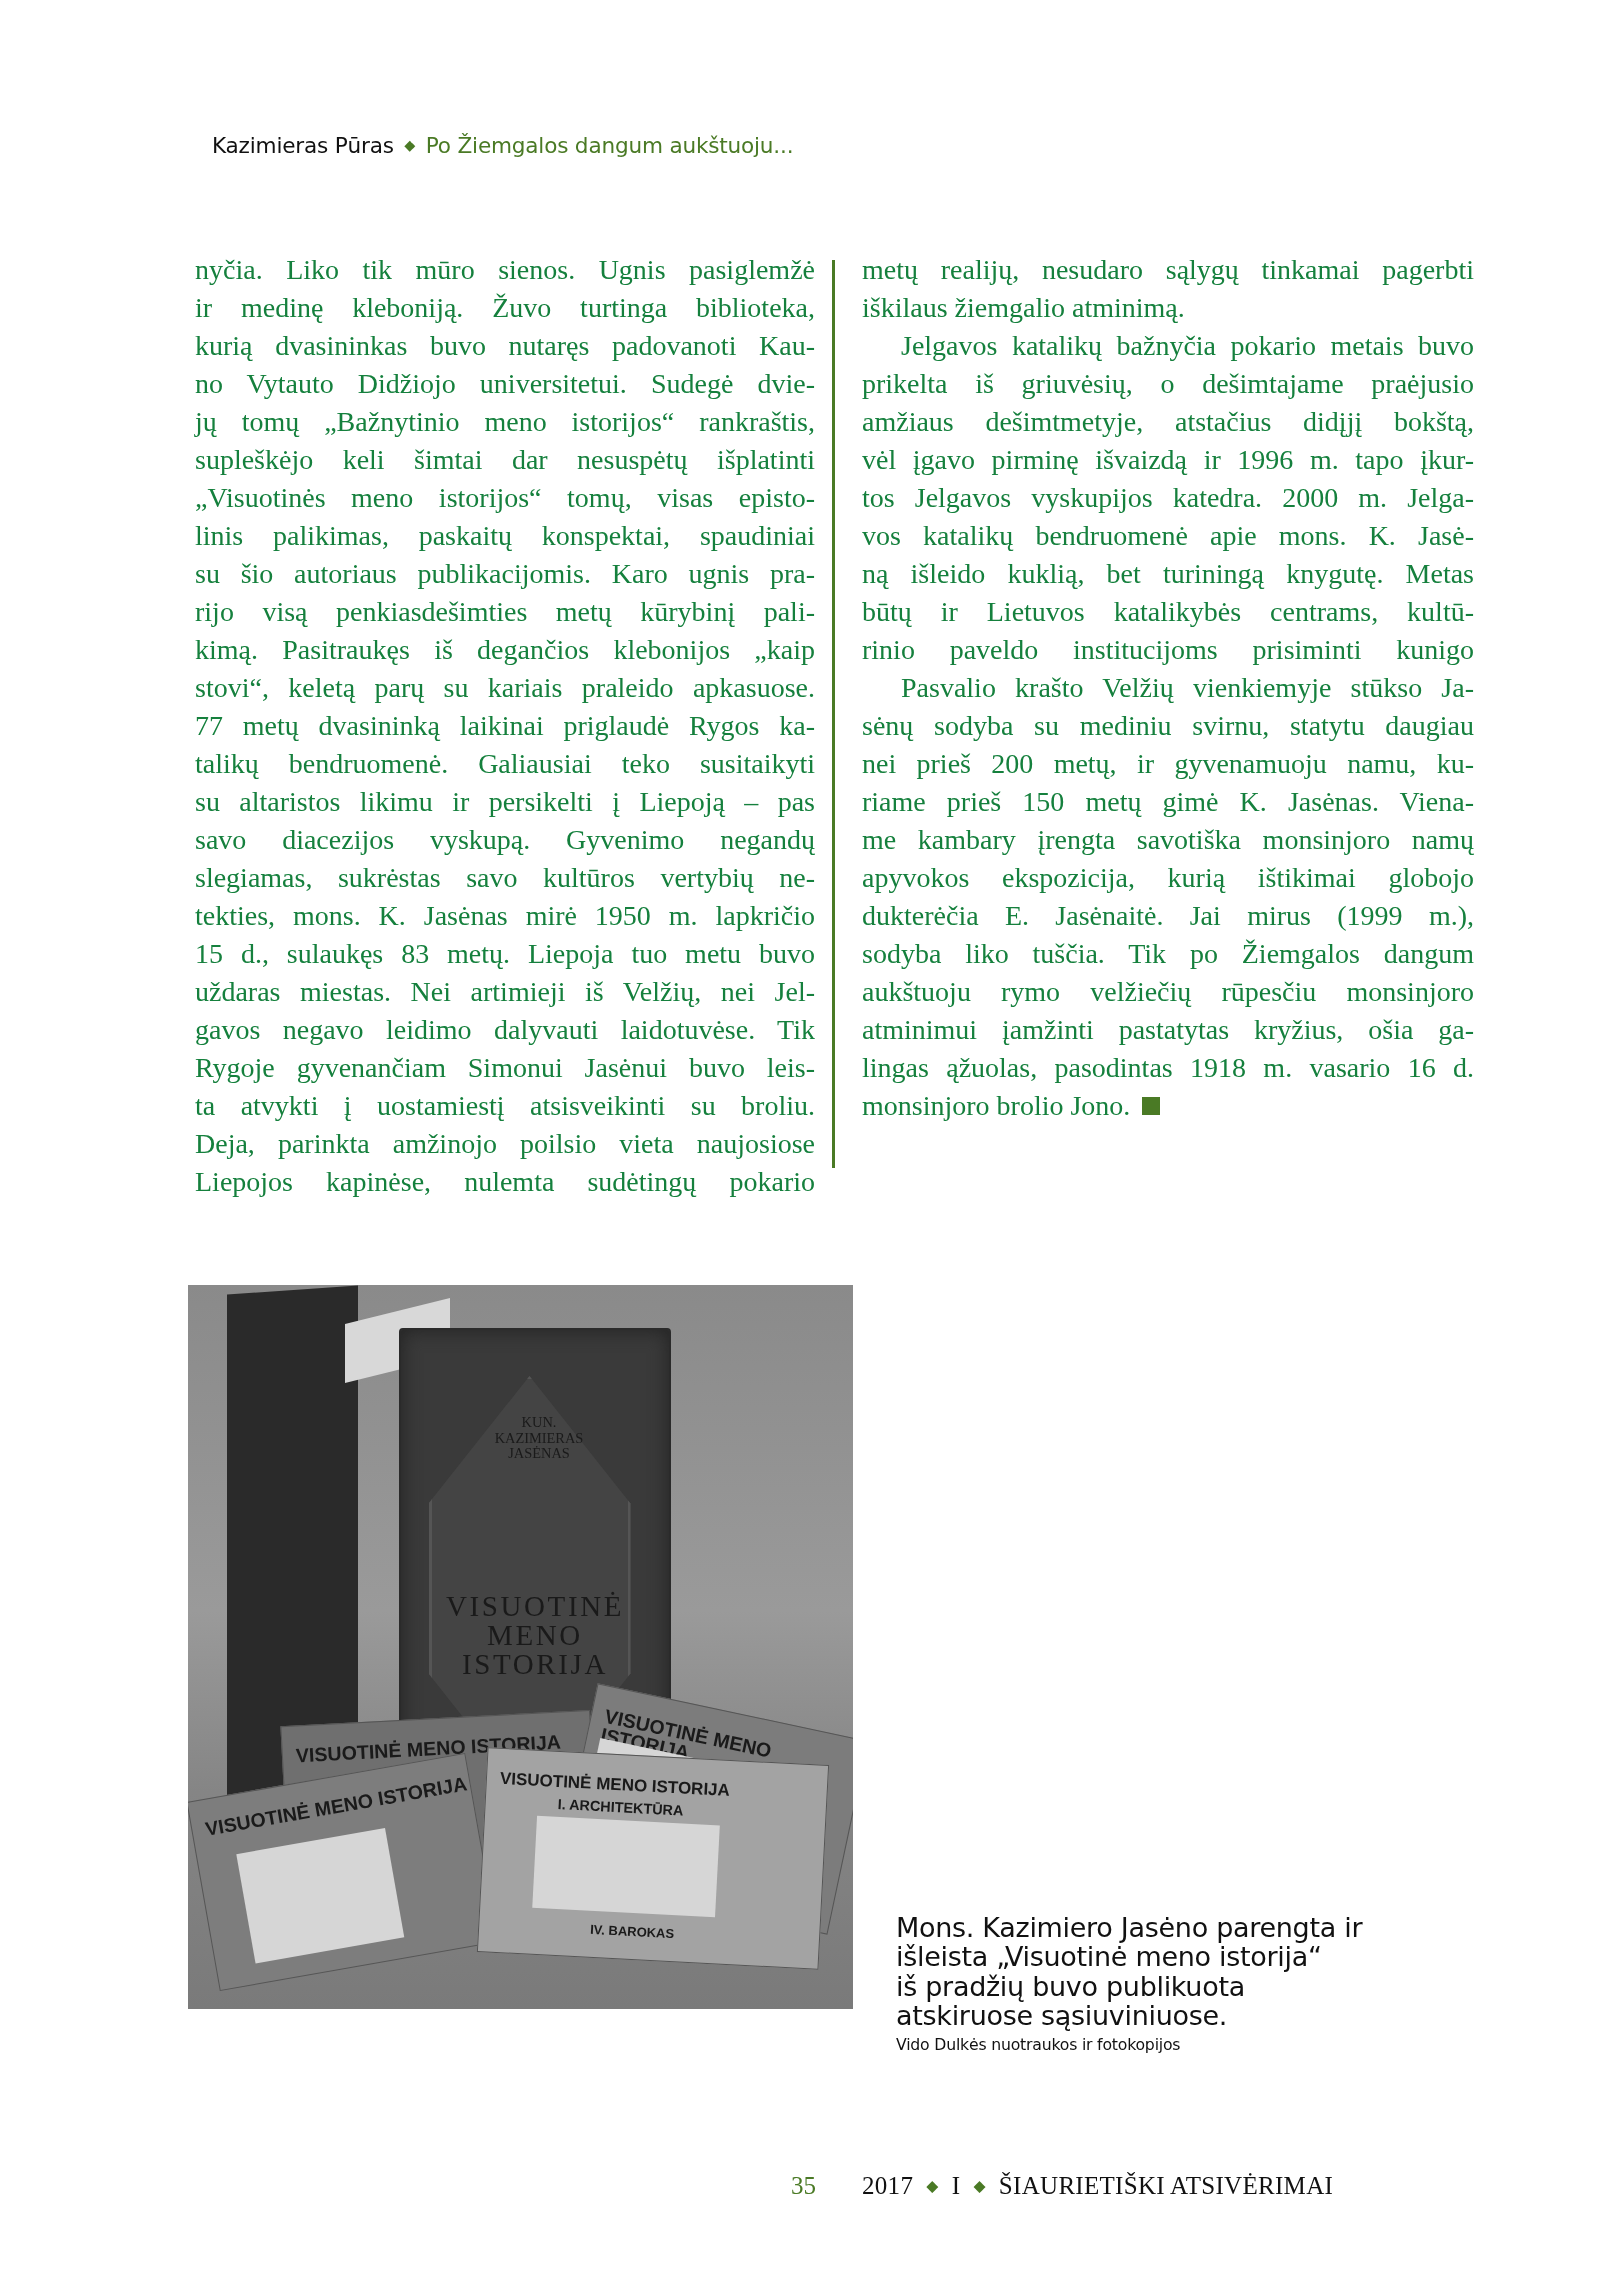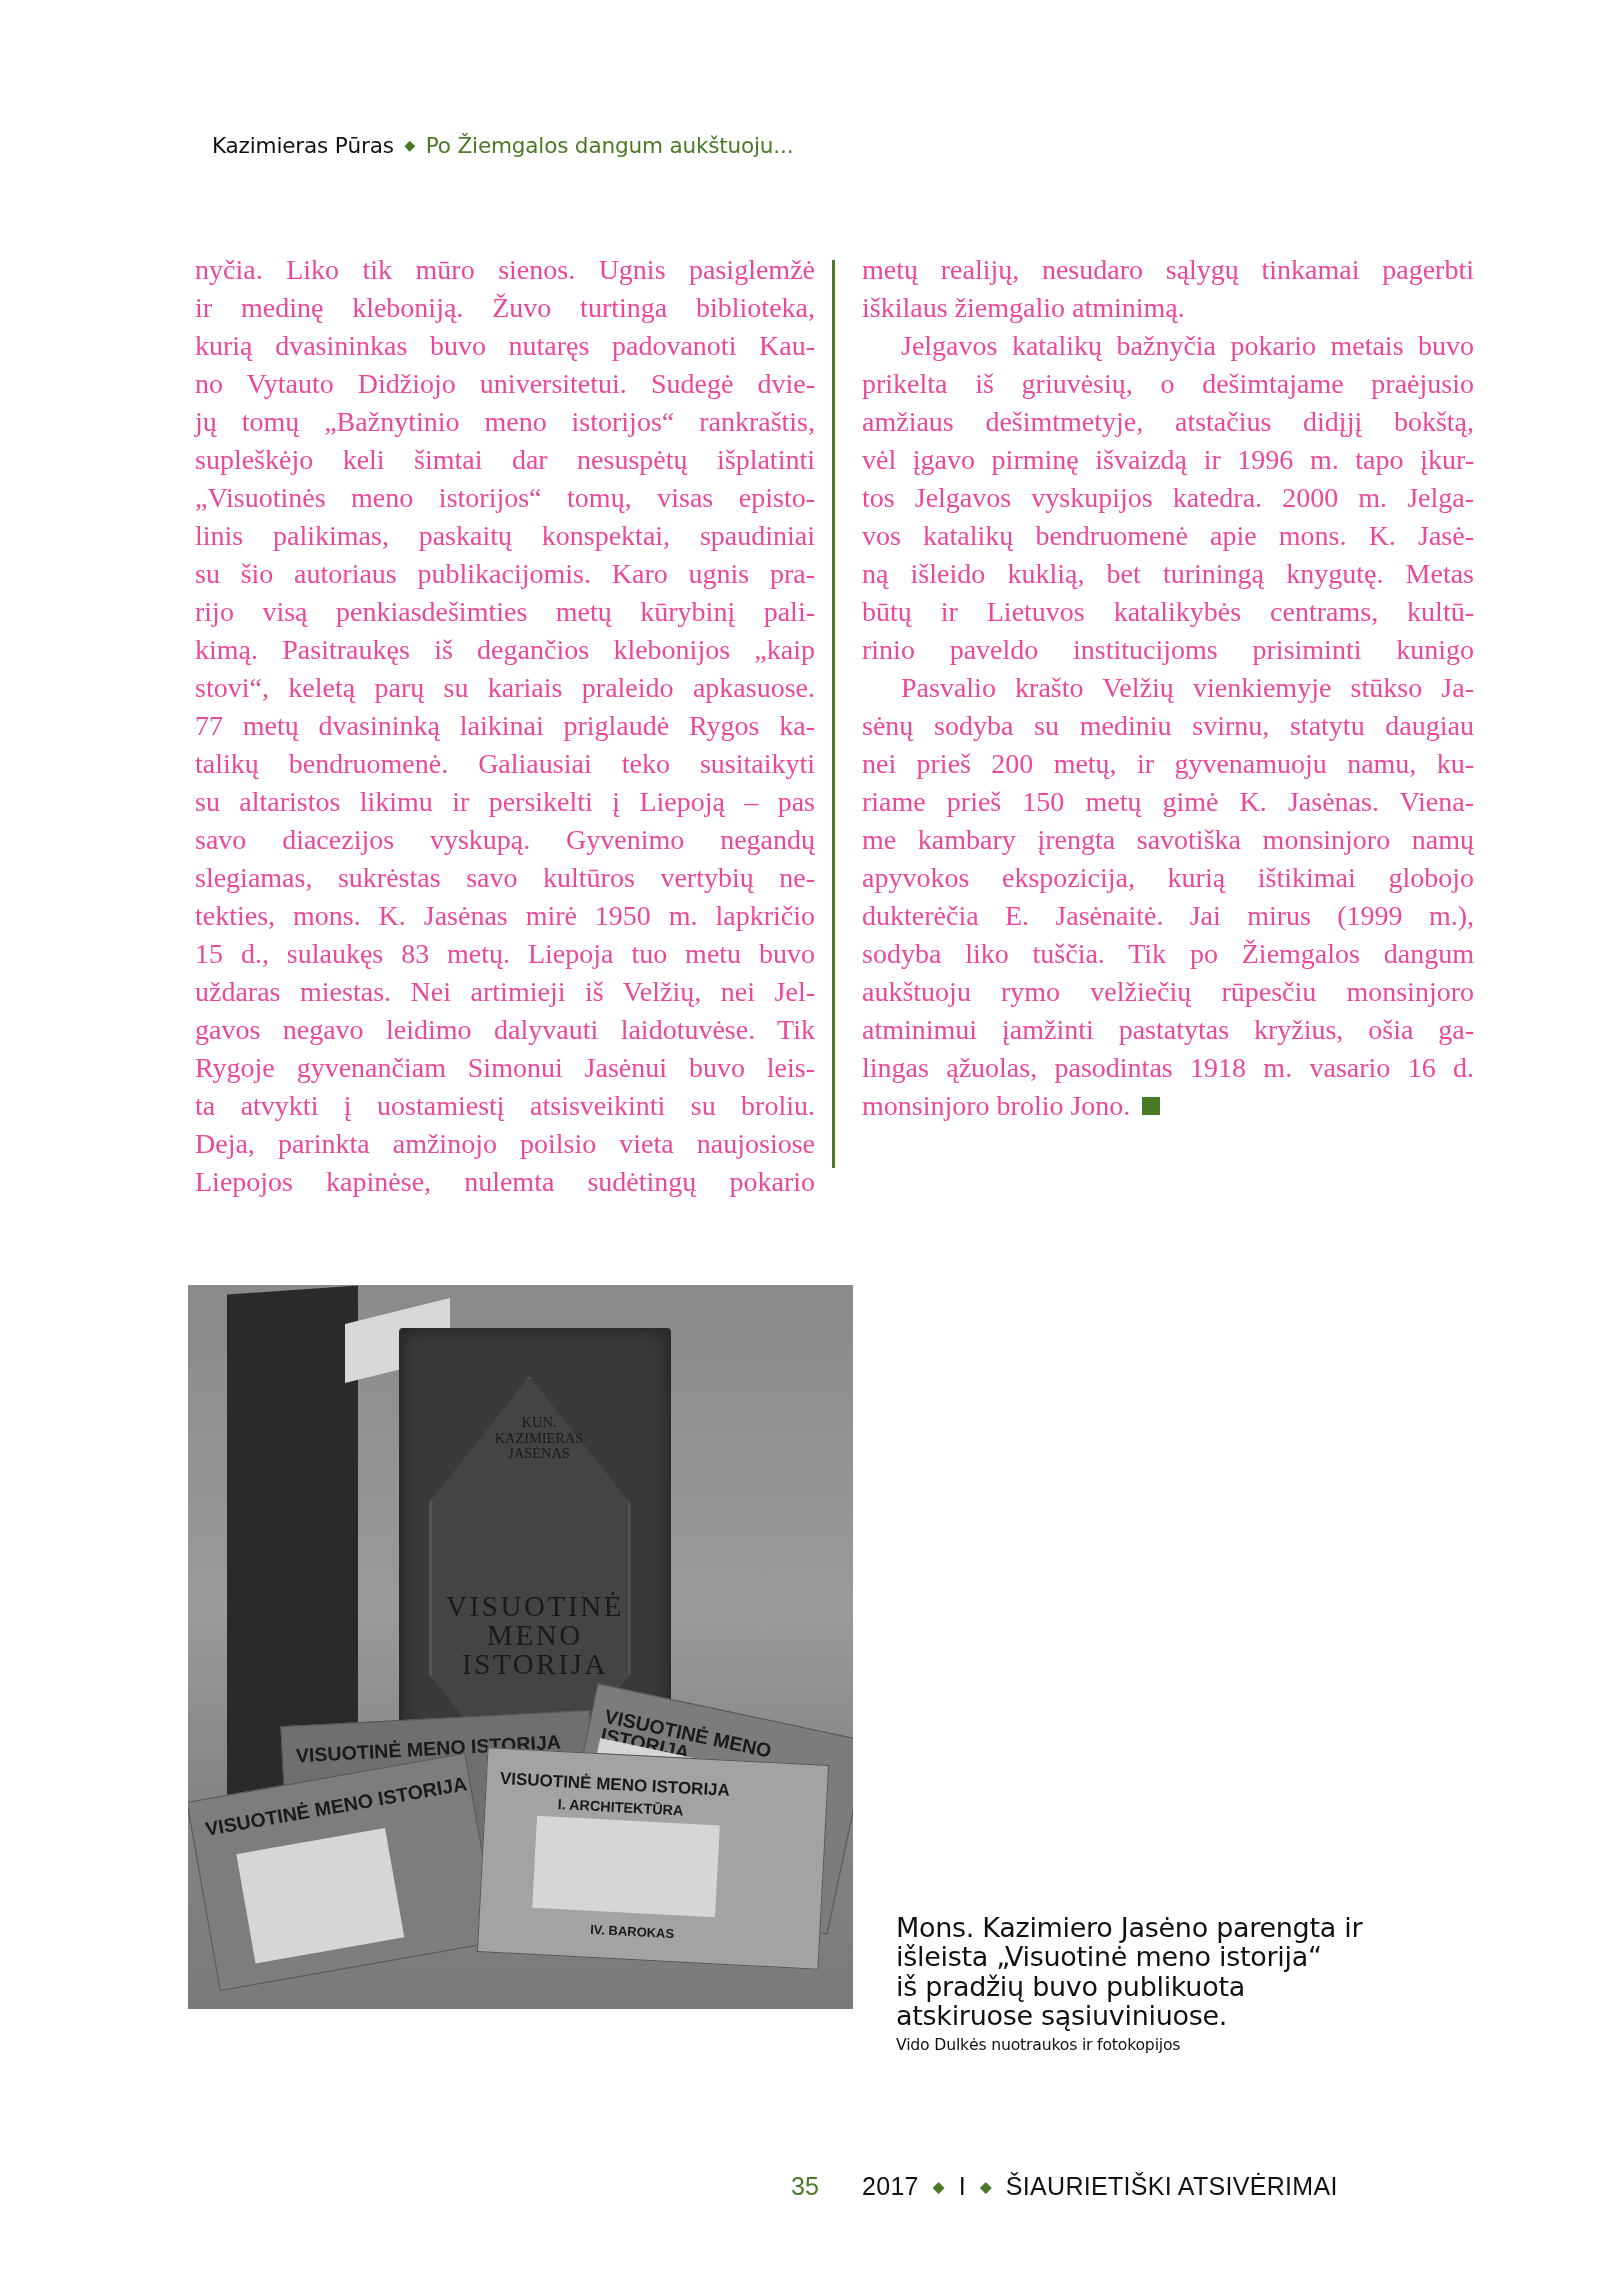--- a/index.html
+++ b/index.html
@@ -10,21 +10,21 @@
     font-family: "DejaVu Sans", sans-serif; font-size: 21.6px;
     letter-spacing: -0.2px; color: #111;
     white-space: nowrap;
   }
   .running-head .sep { color: #4a7a25; font-size: 14.4px; position: relative; top: -2.6px; margin: 0 3.9px; }
   .running-head .title { color: #4a7a25; }
 
   .col {
     position: absolute; top: 251px;
     font-family: "Liberation Serif", serif; font-size: 28px;
-    line-height: 38px; color: #ec4899;
+    line-height: 38px; color: #15803d;
   }
   .col.left { left: 195px; width: 620px; }
   .col.right { left: 862px; width: 612px; }
   .col .ln {
     display: block; white-space: nowrap;
     text-align: justify; text-align-last: justify;
     height: 38px; overflow: visible;
   }
   .col .ln.last { text-align-last: left; }
   .col .ln.indent { text-indent: 39px; }
@@ -85,21 +85,21 @@
 
   .caption {
     position: absolute; left: 896px; top: 1913px; width: 419px;
     font-family: "DejaVu Sans", sans-serif; color: #111;
   }
   .caption .cap-line { display: block; font-size: 27px; line-height: 29.4px; letter-spacing: -0.3px; white-space: nowrap; }
   .caption .credit { display: block; margin-top: 4px; font-size: 15.7px; line-height: 19.6px; letter-spacing: -0.2px; white-space: nowrap; }
 
   .footer {
     position: absolute; top: 2172px; left: 0; width: 1623px; height: 39px;
-    font-family: Liberation Sans, sans-serif; font-size: 25px; color: #111;
+    font-family: Liberation Serif, serif; font-size: 25px; color: #111;
   }
   .footer .page-num { position: absolute; left: 791px; top: 0; color: #4a7a25; }
   .footer .journal { position: absolute; left: 862px; top: 0; white-space: nowrap; letter-spacing: 0.3px; }
   .footer .dia { color: #4a7a25; font-size: 15.7px; position: relative; top: -3.3px; margin: 0 6.5px; }
 </style>
 </head>
 <body>
 
 <header class="running-head">
   <span>Kazimieras Pūras</span>

